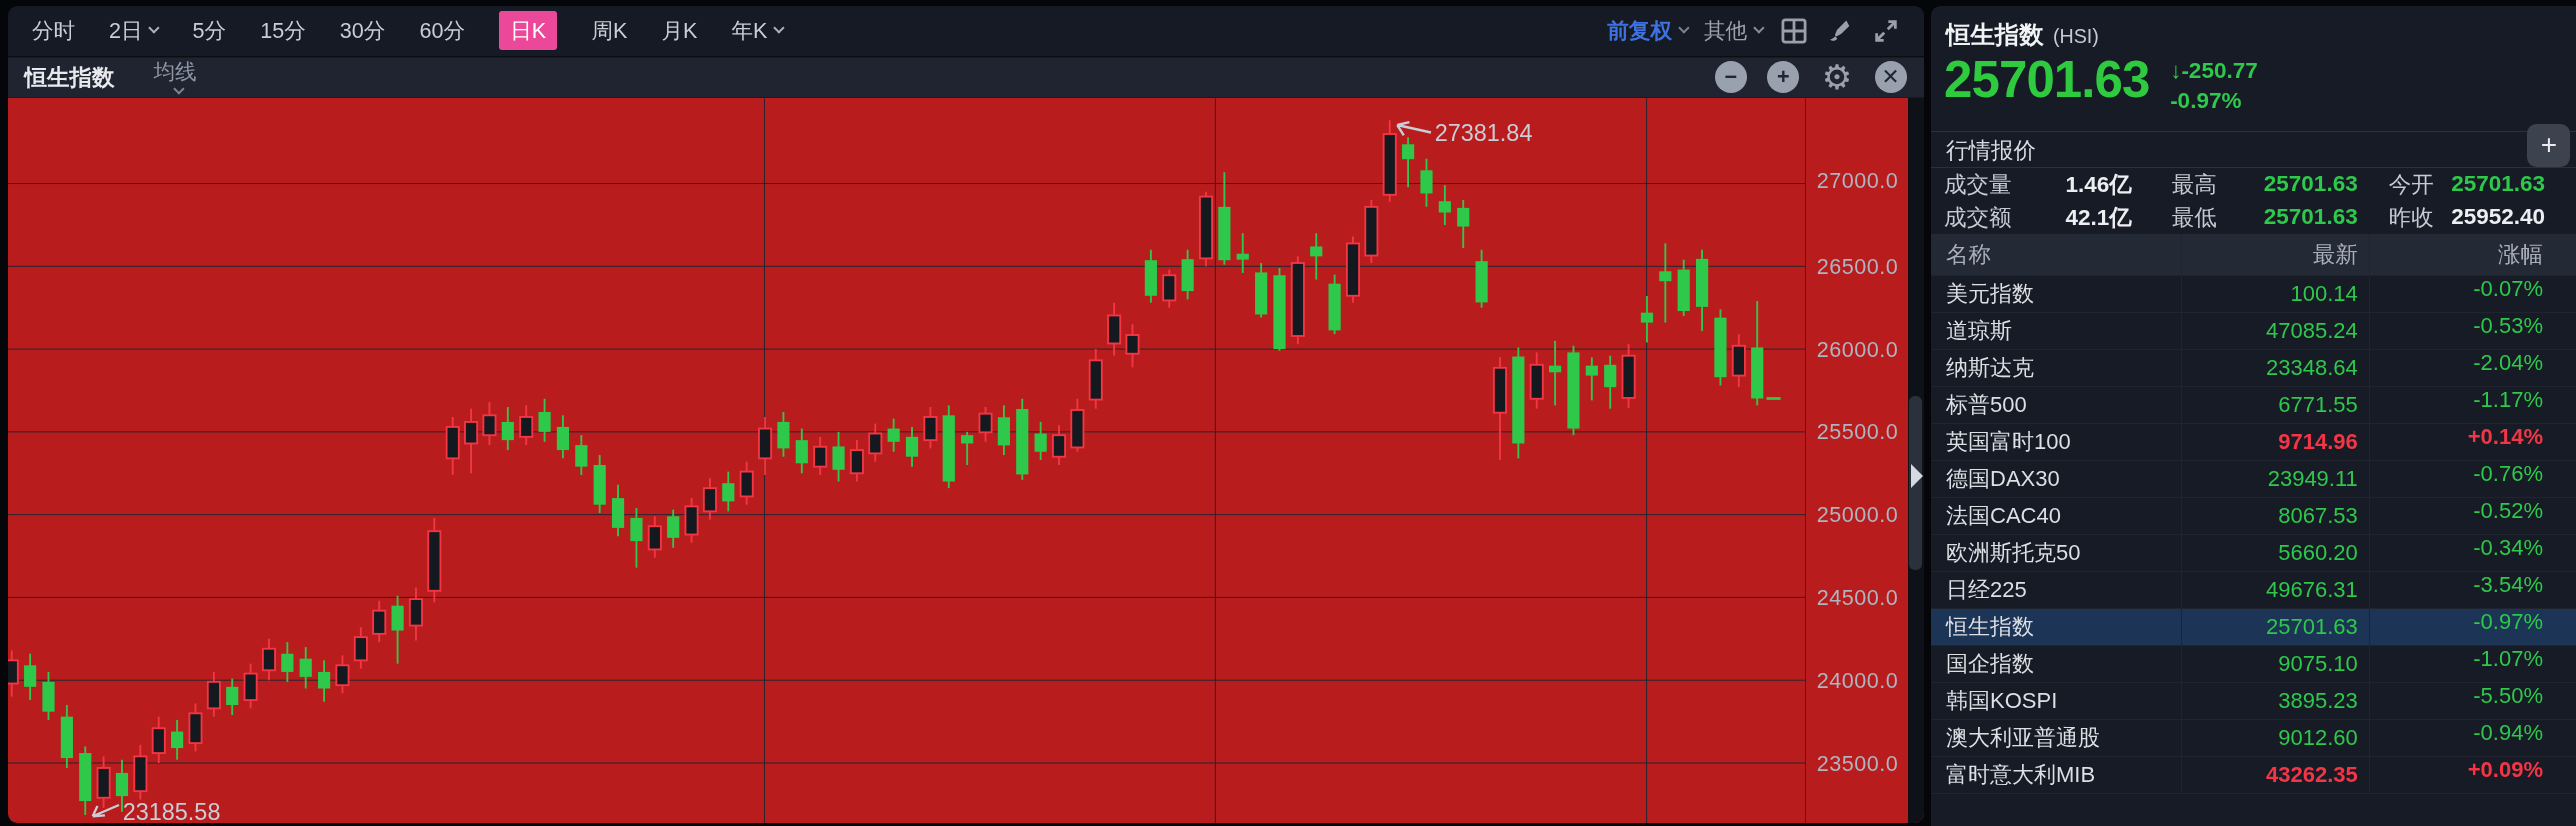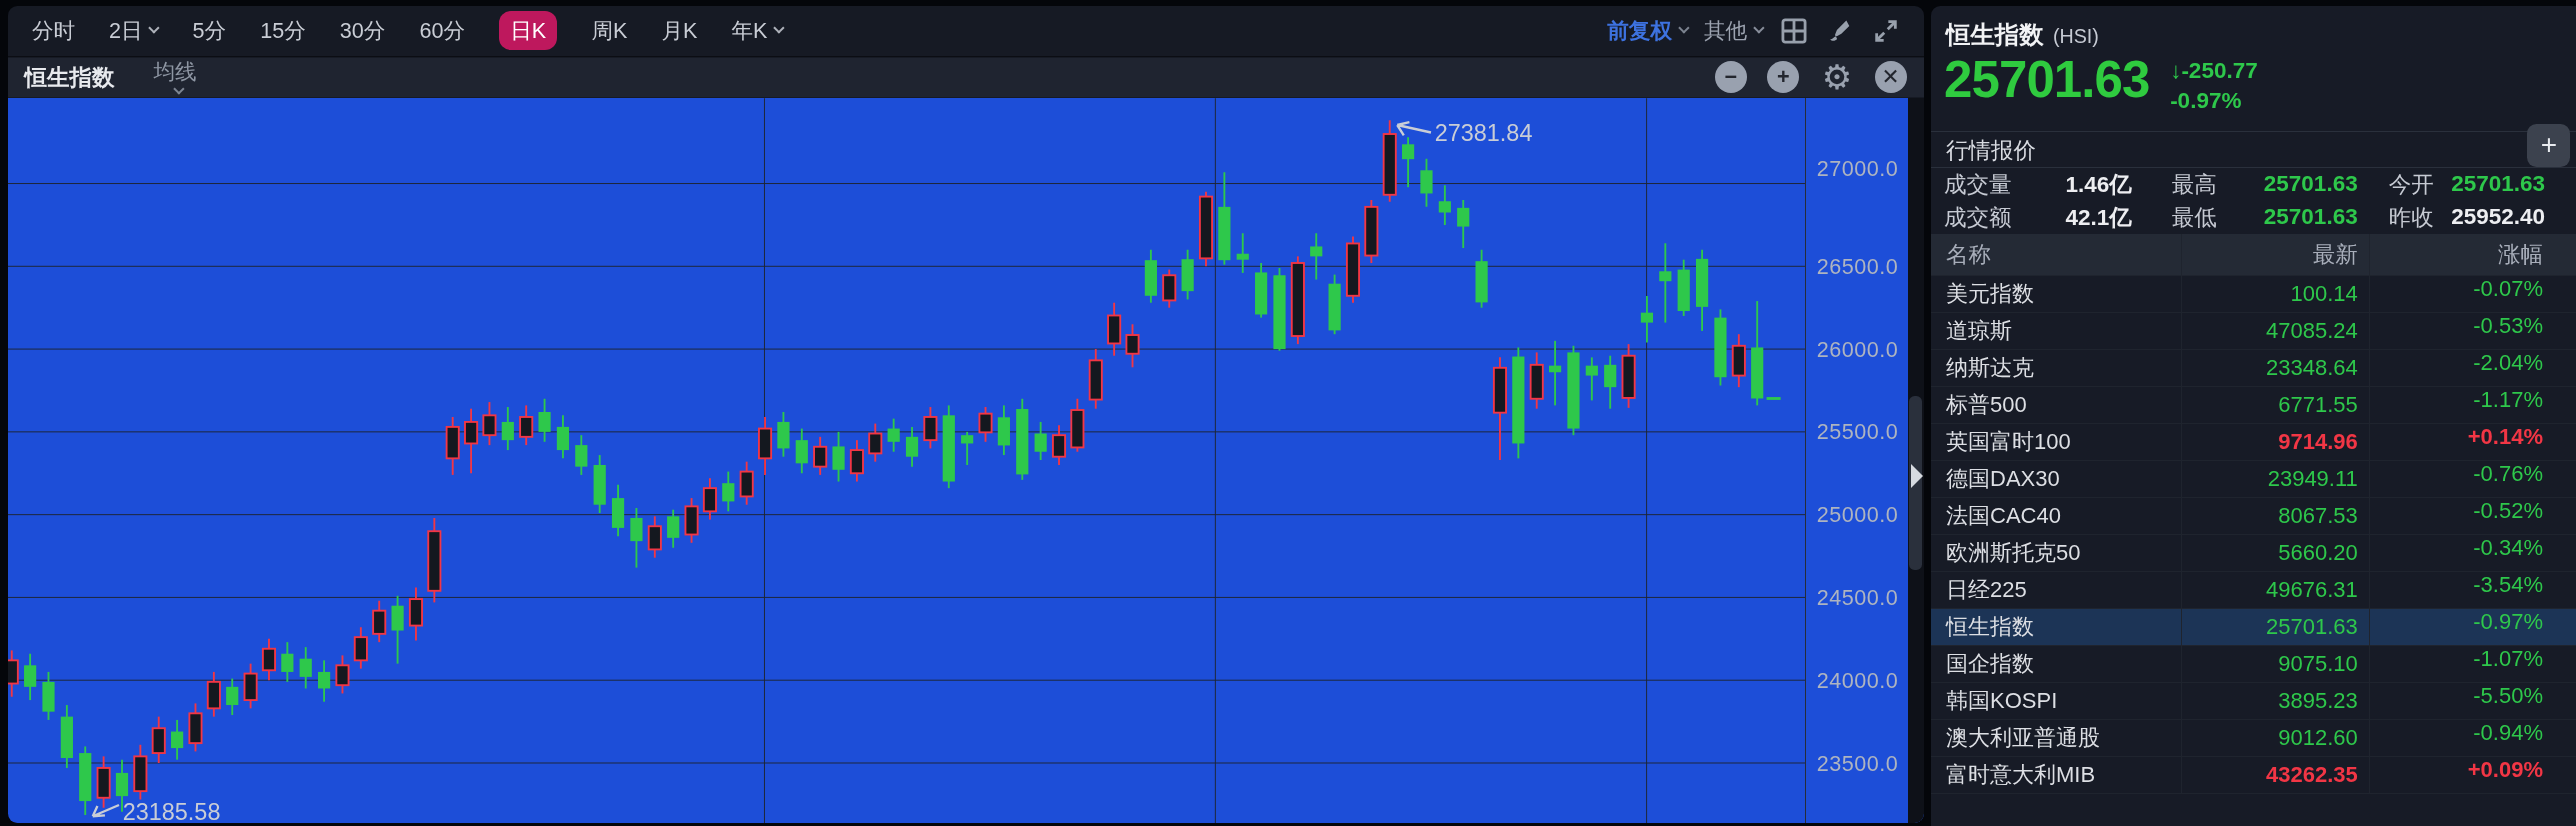--- a/index.html
+++ b/index.html
@@ -8,34 +8,34 @@
   .caret { display:inline-block; width:8.4px; height:8.4px; border-left:2.8px solid currentColor;
     border-bottom:2.8px solid currentColor; transform:rotate(-45deg) translate(0.9px,-0.9px);
     margin-left:7.5px; margin-bottom:2.8px; opacity:.85; }
   
   #chart-card { position:absolute; left:7.5px; top:5.6px; width:1916px; height:817px;
     background:#161A24; border-radius:9.4px; overflow:hidden; }
   #toolbar { position:absolute; left:0; top:0; width:100%; height:51px;
     display:flex; align-items:center; padding:0 22.5px 0 24.4px; gap:34px;
     font-size:21.6px; color:#C9CDD5; border-bottom:1.9px solid #0B0D13; }
   .tb-item { display:flex; align-items:center; cursor:pointer; white-space:nowrap; }
-  .tb-item.active { background:#be185d; color:#FFFFFF; border-radius:12px; padding:4.7px 11.2px; }
+  .tb-item.active { background:#ec4899; color:#FFFFFF; border-radius:3px; padding:4.7px 11.2px; }
   #tb-right { margin-left:auto; display:flex; align-items:center; gap:16px; }
   .tb-blue { color:#3D72E0; font-weight:bold; }
   .tb-gray { color:#9CA3B0; }
   .tb-icon { width:30px; height:30px; color:#98A0AC; display:flex; align-items:center; justify-content:center; }
   #subheader { position:absolute; left:0; top:52px; width:100%; height:39px; background:#1F2430;
     display:flex; align-items:center; padding:0 17px; }
   #legend-title { font-size:22.5px; font-weight:bold; color:#E8EAEE; }
   #ma-label { font-size:21.6px; color:#8E96A3; margin-left:39px; display:flex; align-items:center;flex-direction:column; }
   #chart-ctrls { margin-left:auto; display:flex; align-items:center; gap:20.6px; }
   .circle-btn { width:32px; height:32px; border-radius:50%; background:#99A1AF; color:#23262E;
     display:flex; align-items:center; justify-content:center; font-size:21.6px; font-weight:bold; }
   .gear { background:none; color:#99A1AF; font-size:34px; width:34px; }
-  #plot-region { position:absolute; left:0; top:92px; width:100%; height:726px; background:#1d4ed8; }
+  #plot-region { position:absolute; left:0; top:92px; width:100%; height:726px; background:#b91c1c; }
   #plot-svg { position:absolute; left:0; top:0; }
   #axis { position:absolute; left:1797px; top:0; width:97px; height:726px;
     border-left:0.9px solid #262C38; }
   .axis-label { position:absolute; left:11.2px; font-size:21.6px; color:#AEB4C0; letter-spacing:0.5px; }
   #scroll-strip { position:absolute; left:1900px; top:0; width:16px; height:726px; background:#0E1118; }
   #scroll-thumb { position:absolute; left:1.9px; top:298px; width:12.2px; height:174px; background:#2A303C; border-radius:5.6px; }
   #collapse-arrow { position:absolute; left:1903px; top:366px; width:0; height:0;
     border-top:12.2px solid transparent; border-bottom:12.2px solid transparent; border-left:12.2px solid #D6DAE0; }
   
   #info-card { position:absolute; left:1931px; top:5.6px; width:645px; height:844px;
@@ -337,21 +337,21 @@
         <rect x="1839.9" y="264.08371600141294" width="13" height="31.79088661250438" fill="#14181F" stroke="#F23645" stroke-width="2"></rect>
         <line x1="1866.0000000000002" y1="216.3973860826563" x2="1866.0000000000002" y2="327.66548922642176" stroke="#2EC84B" stroke-width="2"></line>
         <rect x="1859.5000000000002" y="265.8498763687743" width="13" height="54.463087248321926" fill="#2EC84B" stroke="none" stroke-width="2"></rect>
         <path d="M1482 28.560932532673945 L1518 36.560932532673945 M1482 28.560932532673945 L1495 25.560932532673945 M1482 28.560932532673945 L1489 39.560932532673945" stroke="#C9CDD6" stroke-width="2.5" fill="none"></path>
         <text x="1522" y="45.560932532673945" fill="#C9CDD6" font-size="25">27381.84</text>
         <path d="M118.4 754 L90.4 766 M90.4 766 L103.4 765 M90.4 766 L95.4 755" stroke="#C9CDD6" stroke-width="2.5" fill="none"></path>
         <text x="122.4" y="770" fill="#C9CDD6" font-size="25">23185.58</text>
         <rect x="1876" y="318.8129636170962" width="15" height="3" fill="#2EC84B"></rect>
       </svg>
     <div id="axis">
-        <div class="axis-label" style="top: 58px;">27000.0</div>
+        <div class="axis-label" style="top: 70px;">27000.0</div>
         <div class="axis-label" style="top: 156px;">26500.0</div>
         <div class="axis-label" style="top: 239px;">26000.0</div>
         <div class="axis-label" style="top: 321px;">25500.0</div>
         <div class="axis-label" style="top: 404px;">25000.0</div>
         <div class="axis-label" style="top: 487px;">24500.0</div>
         <div class="axis-label" style="top: 570px;">24000.0</div>
         <div class="axis-label" style="top: 653px;">23500.0</div>
       </div>
     <div id="scroll-strip">
       <div id="scroll-thumb"></div>

